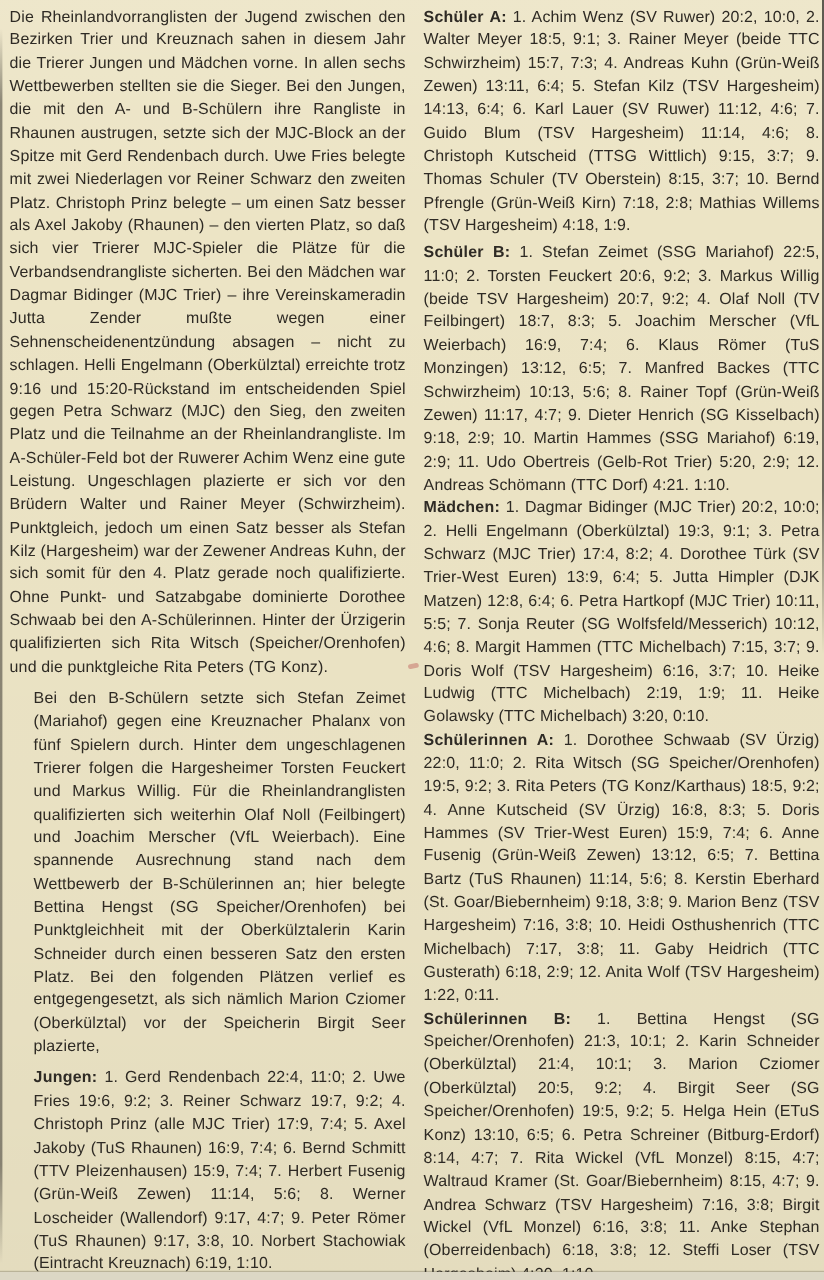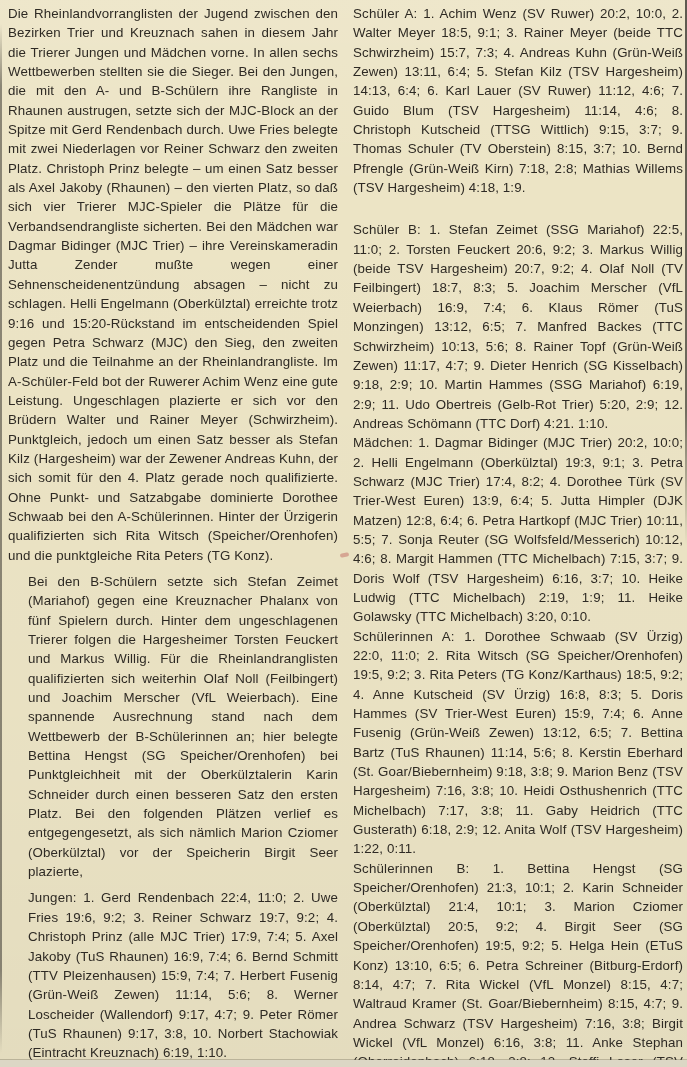--- a/index.html
+++ b/index.html
@@ -32,23 +32,23 @@
   p.para{
     margin:0;
     color:var(--ink);
     font-size:13.3px;
     line-height:19.35px;
     letter-spacing:0.12px;
     text-align:justify;
     text-justify:inter-word;
   }
   p.para.gap-sm{margin-top:7px;margin-left:20px;}
-  p.para.gap-md{margin-top:23px;}
+  p.para.gap-md{margin-top:3px;}
   p.para strong{
-    font-weight:400;
+    font-weight:700;
     letter-spacing:0.2px;
   }
   
   .edge-left{
     position:absolute;left:0;top:24px;bottom:14px;width:1.5px;
     background:linear-gradient(180deg, rgba(58,55,49,0) 0%, rgba(58,55,49,.55) 6%, rgba(58,55,49,.55) 92%, rgba(58,55,49,0) 100%);
   }
   .edge-right{
     position:absolute;right:0;top:0;width:2px;height:545px;
     background:linear-gradient(180deg, rgba(58,55,49,.8) 0%, rgba(58,55,49,.7) 75%, rgba(58,55,49,0) 100%);

